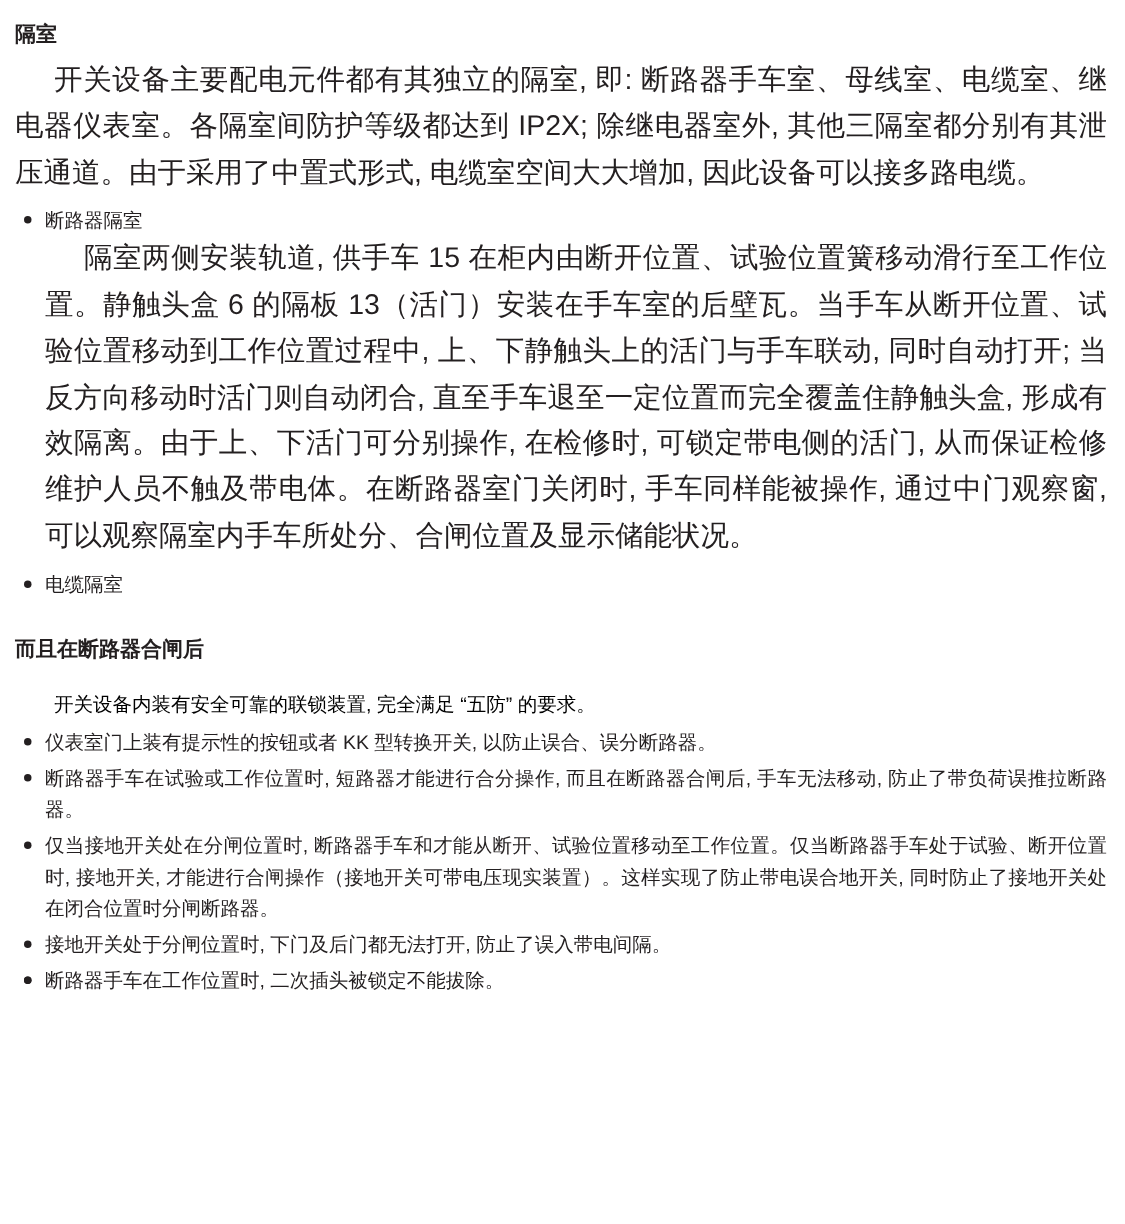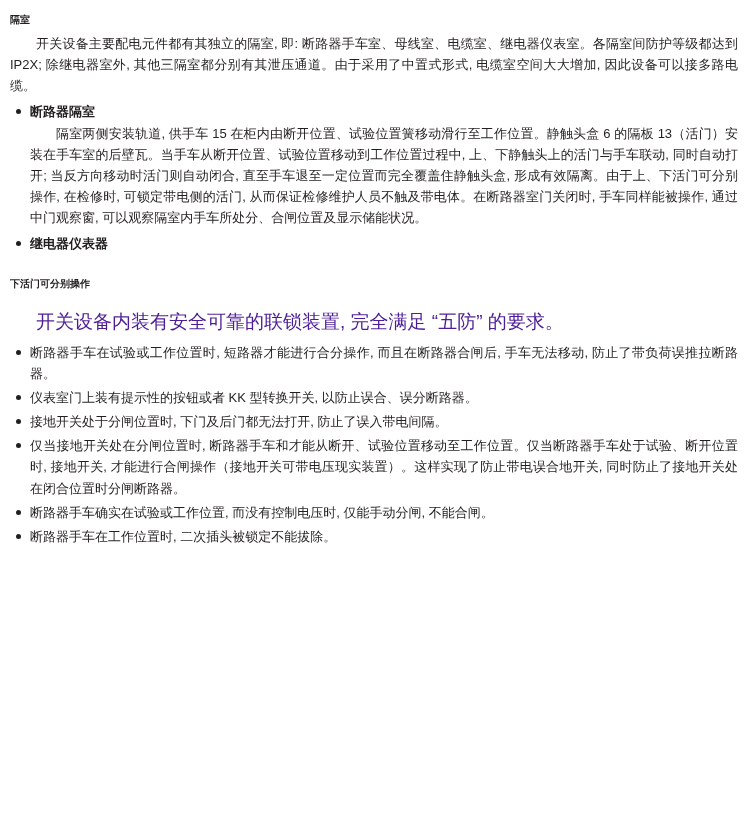--- a/index.html
+++ b/index.html
@@ -12,46 +12,46 @@
     font-family: "Liberation Sans", "DejaVu Sans", sans-serif;
     color: #231f20;
     -webkit-font-smoothing: antialiased;
   }
   .page {
     width: 750px;
     box-sizing: border-box;
     padding: 6px 12px 18px 10px;
   }
   h2.section-title {
-    font-size: 10px;
+    font-size: 14px;
     font-weight: bold;
     margin: 6px 0 6px 0;
     line-height: 1.5;
     color: #231f20;
   }
   p.para {
-    font-size: 13px;
+    font-size: 19px;
     line-height: 1.62;
     margin: 0 0 2px 0;
     text-align: justify;
     text-justify: inter-ideograph;
     color: #231f20;
   }
   .indent {
     text-indent: 26px;
   }
   .block {
     margin: 0 0 2px 0;
   }
   
   .bullet-head {
     position: relative;
     padding-left: 20px;
     font-size: 13px;
-    font-weight: bold;
+    font-weight: normal;
     line-height: 1.62;
     margin: 5px 0 1px 0;
     color: #231f20;
   }
   .bullet-head .dot {
     position: absolute;
     left: 6px;
     top: 8px;
     width: 5px;
     height: 5px;
@@ -85,25 +85,25 @@
     position: absolute;
     left: 6px;
     top: 8px;
     width: 5px;
     height: 5px;
     border-radius: 50%;
     background: #231f20;
     display: block;
   }
   .sec2-intro {
-    font-size: 19px;
+    font-size: 13px;
     line-height: 1.62;
     margin: 16px 0 4px 0;
     text-indent: 26px;
-    color: #4c1d95;
+    color: #000000;
   }
   .spacer-lg { height: 14px; }
 </style>
 </head>
 <body>
 
 <div class="page">
 
   <div>
     <h2 class="section-title">隔室</h2>
@@ -116,40 +116,40 @@
       </div>
       <div class="bullet-body">
         <p class="para">隔室两侧安装轨道, 供手车 15 在柜内由断开位置、试验位置簧移动滑行至工作位置。静触头盒 6 的隔板 13（活门）安装在手车室的后壁瓦。当手车从断开位置、试验位置移动到工作位置过程中, 上、下静触头上的活门与手车联动, 同时自动打开; 当反方向移动时活门则自动闭合, 直至手车退至一定位置而完全覆盖住静触头盒, 形成有效隔离。由于上、下活门可分别操作, 在检修时, 可锁定带电侧的活门, 从而保证检修维护人员不触及带电体。在断路器室门关闭时, 手车同样能被操作, 通过中门观察窗, 可以观察隔室内手车所处分、合闸位置及显示储能状况。</p>
       </div>
     </div>
 
     <div class="block">
     </div>
 
     <div class="block">
+      <div class="bullet-head">
+        <span class="dot"></span>
+        <span>电缆隔室</span>
+      </div>
     </div>
 
     <div class="block">
-      <div class="bullet-head">
-        <span class="dot"></span>
-        <span>继电器仪表器</span>
-      </div>
     </div>
   </div>
 
   <div class="spacer-lg"></div>
 
   <div>
-    <h2 class="section-title">下活门可分别操作</h2>
+    <h2 class="section-title">而且在断路器合闸后</h2>
     <p class="sec2-intro">开关设备内装有安全可靠的联锁装置, 完全满足 “五防” 的要求。</p>
 
     <ul class="flat-list">
+      <li><span class="dot"></span><span>仪表室门上装有提示性的按钮或者 KK 型转换开关, 以防止误合、误分断路器。</span></li>
       <li><span class="dot"></span><span>断路器手车在试验或工作位置时, 短路器才能进行合分操作, 而且在断路器合闸后, 手车无法移动, 防止了带负荷误推拉断路器。</span></li>
-      <li><span class="dot"></span><span>仪表室门上装有提示性的按钮或者 KK 型转换开关, 以防止误合、误分断路器。</span></li>
+      <li><span class="dot"></span><span>仅当接地开关处在分闸位置时, 断路器手车和才能从断开、试验位置移动至工作位置。仅当断路器手车处于试验、断开位置时, 接地开关, 才能进行合闸操作（接地开关可带电压现实装置）。这样实现了防止带电误合地开关, 同时防止了接地开关处在闭合位置时分闸断路器。</span></li>
       <li><span class="dot"></span><span>接地开关处于分闸位置时, 下门及后门都无法打开, 防止了误入带电间隔。</span></li>
-      <li><span class="dot"></span><span>仅当接地开关处在分闸位置时, 断路器手车和才能从断开、试验位置移动至工作位置。仅当断路器手车处于试验、断开位置时, 接地开关, 才能进行合闸操作（接地开关可带电压现实装置）。这样实现了防止带电误合地开关, 同时防止了接地开关处在闭合位置时分闸断路器。</span></li>
-      <li><span class="dot"></span><span>断路器手车确实在试验或工作位置, 而没有控制电压时, 仅能手动分闸, 不能合闸。</span></li>
+      <li><span class="dot"></span></li>
       <li><span class="dot"></span><span>断路器手车在工作位置时, 二次插头被锁定不能拔除。</span></li>
 
     </ul>
   </div>
 
 </div>
 
 </body></html>

